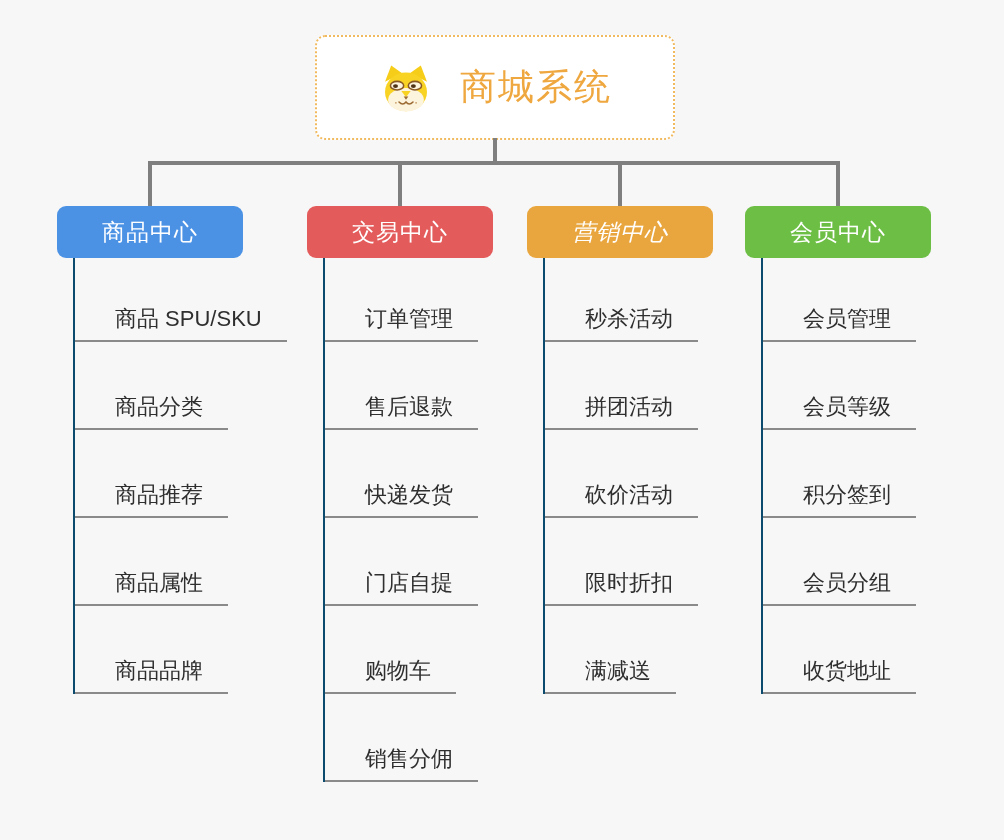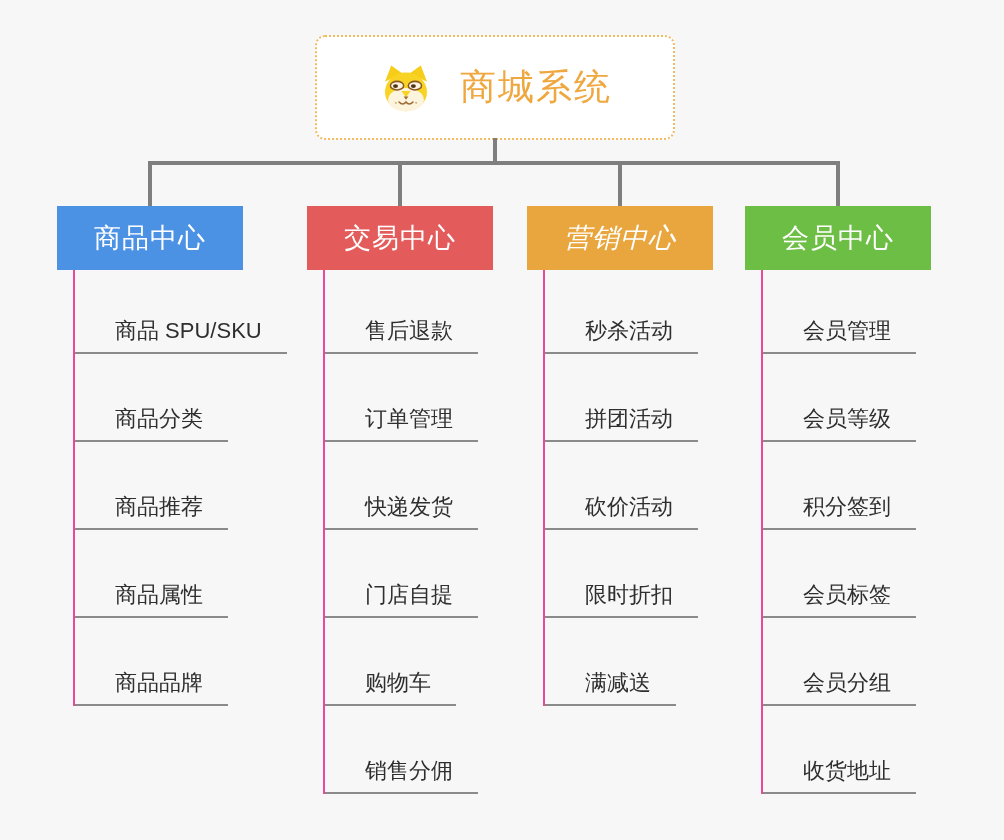--- a/index.html
+++ b/index.html
@@ -22,26 +22,26 @@
   .conn { position:absolute; background:#7f7f7f; }
   .conn-stem { left:493px; top:138px; width:4px; height:27px; }
   .conn-bus  { left:148px; top:161px; width:692px; height:4px; }
   .conn-drop { top:163px; width:4px; height:43px; }
   .drop-0 { left:148px; } .drop-1 { left:398px; } .drop-2 { left:618px; } .drop-3 { left:836px; }
 
   
   .branch { position:absolute; top:206px; width:186px; }
   .branch-0 { left:57px; } .branch-1 { left:307px; } .branch-2 { left:527px; } .branch-3 { left:745px; }
   .branch-box {
-    height:64px; border-radius:0; color:#ffffff; font-size:27px; letter-spacing:1px;
+    height:52px; border-radius:9px; color:#ffffff; font-size:23px; letter-spacing:1px;
     display:flex; align-items:center; justify-content:center; cursor:default;
   }
   .b0 { background:#4b92e5; } .b1 { background:#e45b5b; } .b2 { background:#e9a63e;font-style:italic; } .b3 { background:#6cbe44; }
 
-  .leaves { margin-left:16px; border-left:2px solid #ec4899; }
+  .leaves { margin-left:16px; border-left:2px solid #0c4a6e; }
   .leaf {
     box-sizing:border-box; height:88px; width:fit-content;
     display:flex; align-items:flex-end;
     padding:0 25px 6px 40px; border-bottom:2px solid #8a8a8a;
     font-size:22px; color:#2f2f2f; white-space:nowrap;
   }
   .leaf:first-child { height:84.4px; }
 </style>
 </head>
 <body>
@@ -81,22 +81,22 @@
       <div class="leaf">商品分类</div>
       <div class="leaf">商品推荐</div>
       <div class="leaf">商品属性</div>
       <div class="leaf">商品品牌</div>
     </div>
   </div>
 
   <div class="branch branch-1">
     <div class="branch-box b1">交易中心</div>
     <div class="leaves">
+      <div class="leaf">订单管理</div>
       <div class="leaf">售后退款</div>
-      <div class="leaf">订单管理</div>
       <div class="leaf">快递发货</div>
       <div class="leaf">门店自提</div>
       <div class="leaf">购物车</div>
       <div class="leaf">销售分佣</div>
     </div>
   </div>
 
   <div class="branch branch-2">
     <div class="branch-box b2">营销中心</div>
     <div class="leaves">
@@ -107,19 +107,18 @@
       <div class="leaf">满减送</div>
     </div>
   </div>
 
   <div class="branch branch-3">
     <div class="branch-box b3">会员中心</div>
     <div class="leaves">
       <div class="leaf">会员管理</div>
       <div class="leaf">会员等级</div>
       <div class="leaf">积分签到</div>
-      <div class="leaf">会员标签</div>
       <div class="leaf">会员分组</div>
       <div class="leaf">收货地址</div>
     </div>
   </div>
 
 </div>
 
 </body></html>

